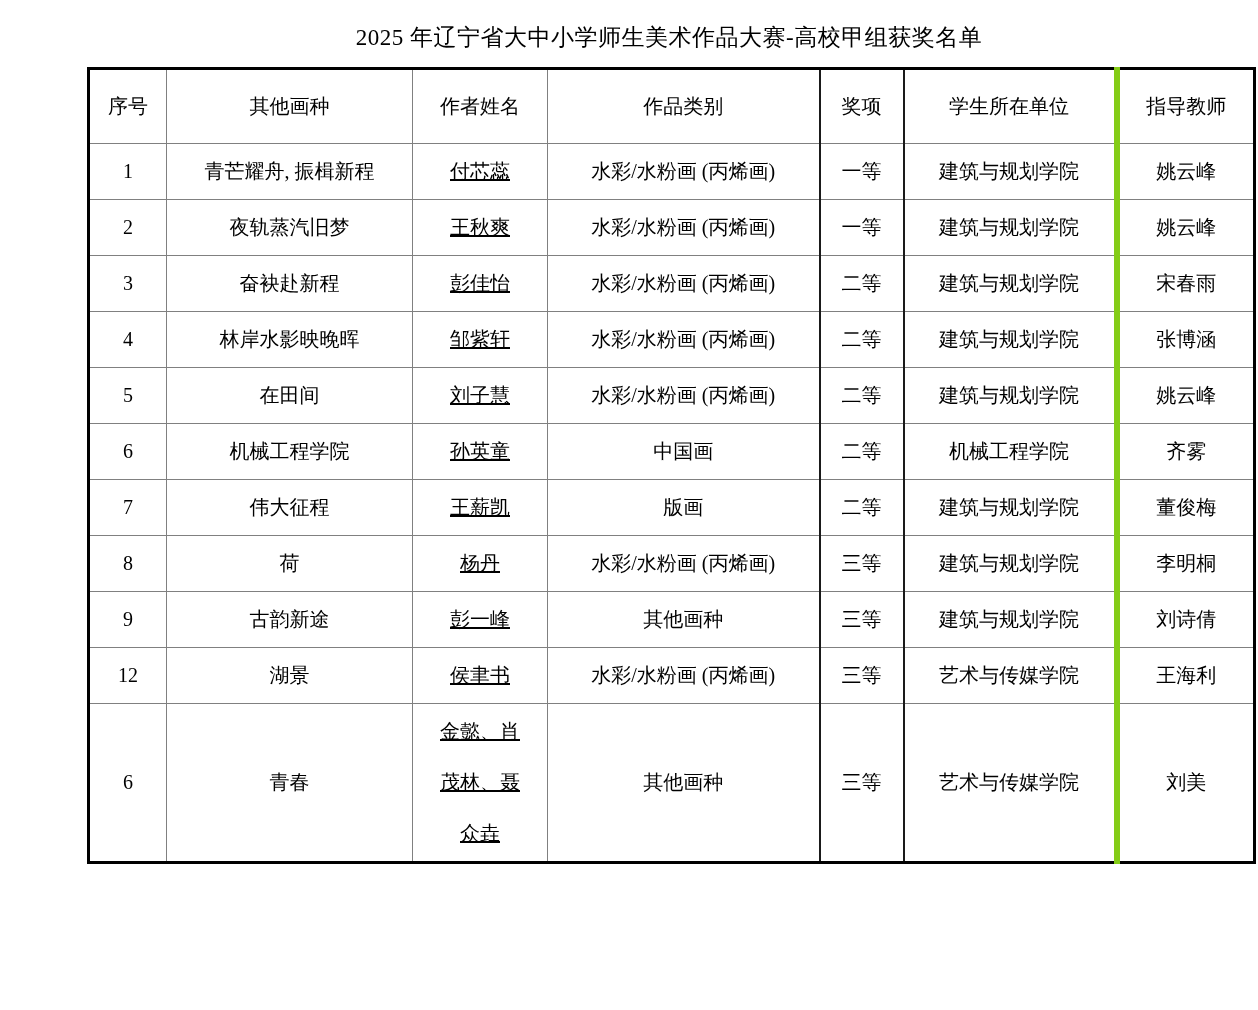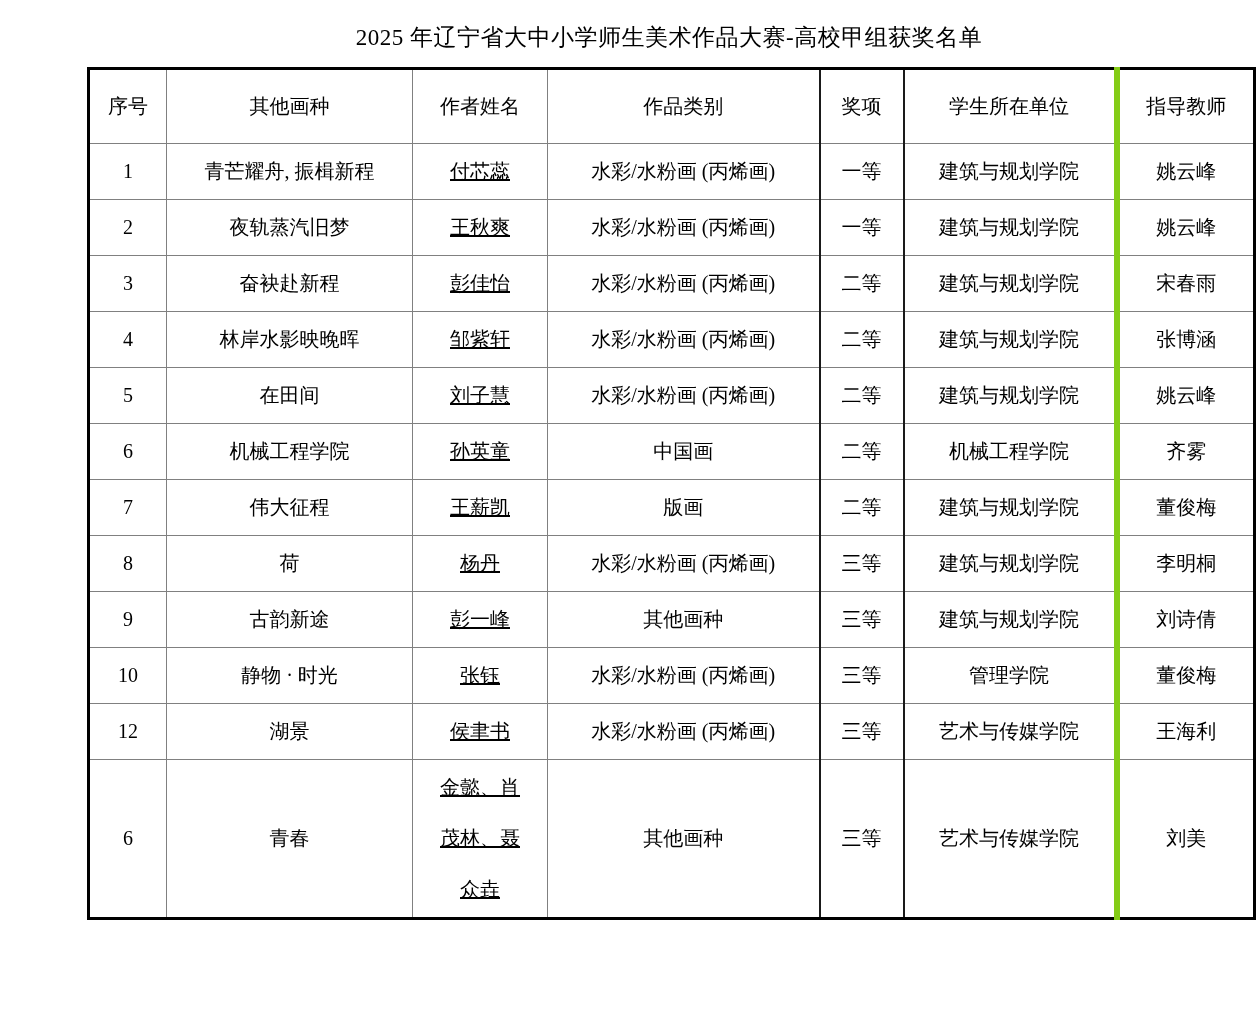--- a/index.html
+++ b/index.html
@@ -170,29 +170,20 @@
         <tr class="data-row">
           <td class="cell-index">9</td>
           <td class="cell-work-title">古韵新途</td>
           <td class="cell-author">彭一峰</td>
           <td class="cell-category">其他画种</td>
           <td class="cell-award">三等</td>
           <td class="cell-unit">建筑与规划学院</td>
           <td class="cell-advisor">刘诗倩</td>
         </tr>
         <tr class="data-row">
-          <td class="cell-index">10</td>
-          <td class="cell-work-title">静物 · 时光</td>
-          <td class="cell-author">张钰</td>
-          <td class="cell-category">水彩/水粉画 (丙烯画)</td>
-          <td class="cell-award">三等</td>
-          <td class="cell-unit">管理学院</td>
-          <td class="cell-advisor">董俊梅</td>
-        </tr>
-        <tr class="data-row">
           <td class="cell-index">12</td>
           <td class="cell-work-title">湖景</td>
           <td class="cell-author">侯聿书</td>
           <td class="cell-category">水彩/水粉画 (丙烯画)</td>
           <td class="cell-award">三等</td>
           <td class="cell-unit">艺术与传媒学院</td>
           <td class="cell-advisor">王海利</td>
         </tr>
         <tr class="data-row tall">
           <td class="cell-index">6</td>

